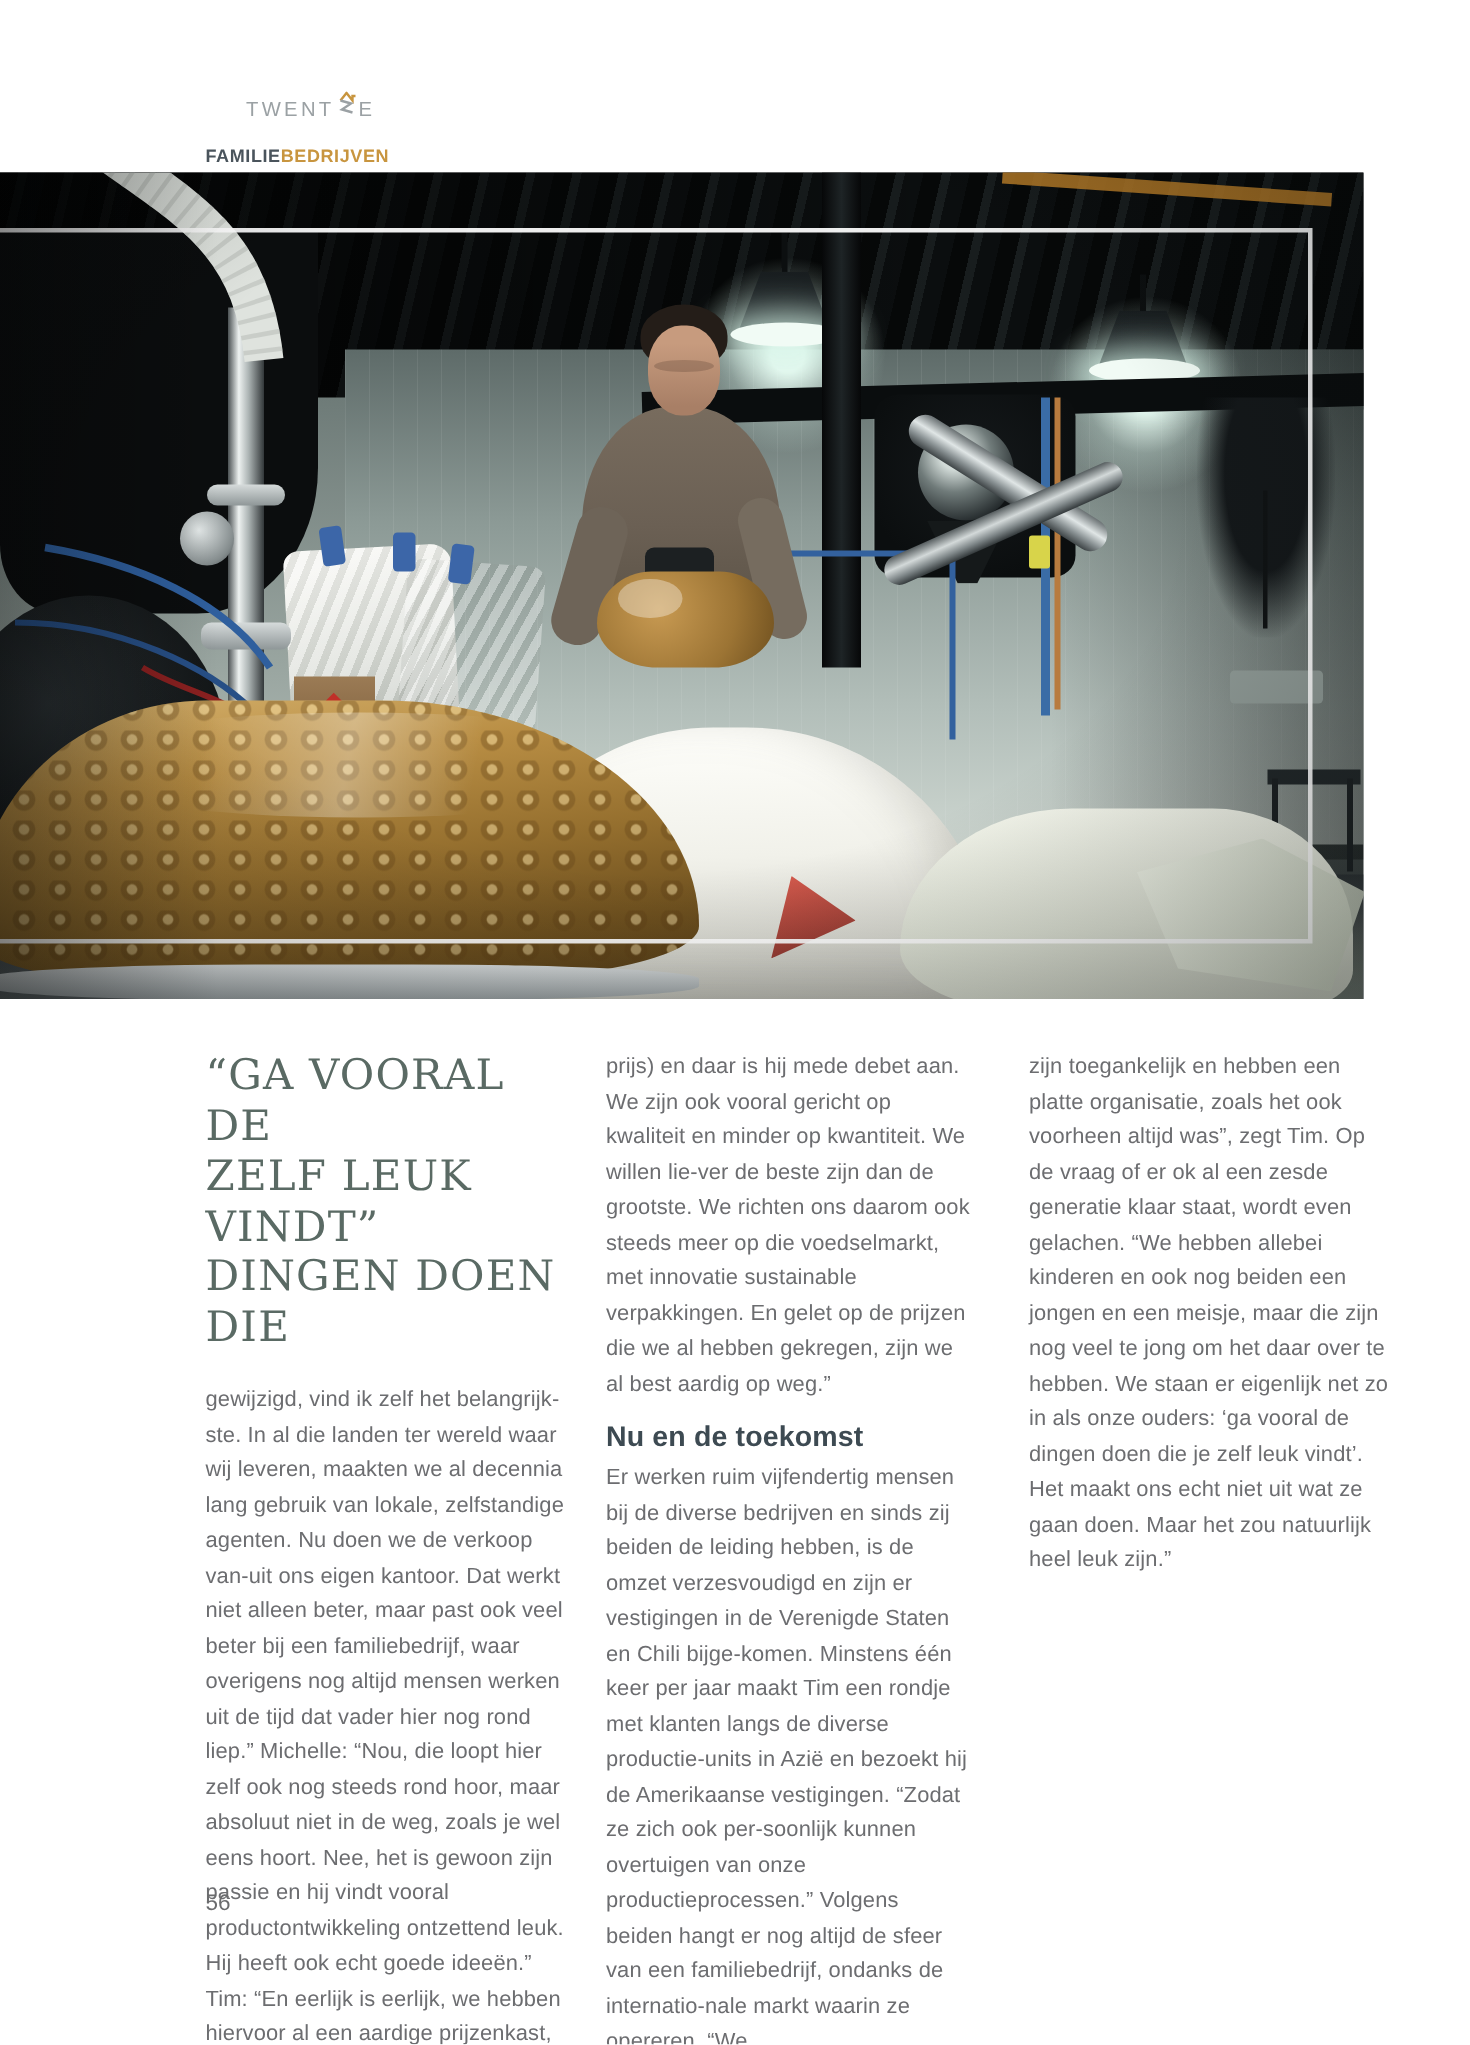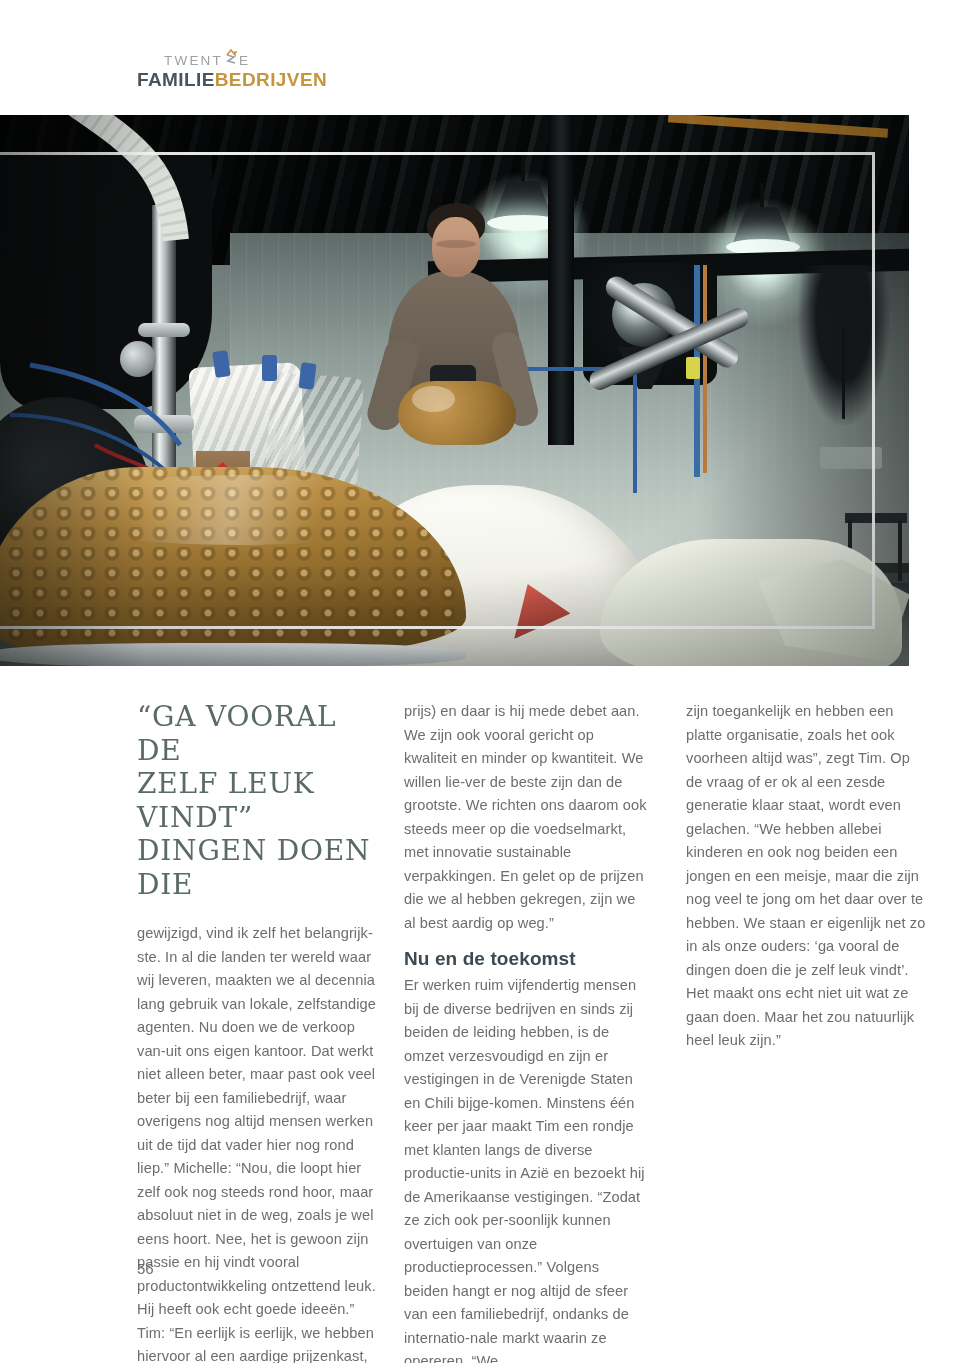--- a/index.html
+++ b/index.html
@@ -1,24 +1,24 @@
 <!DOCTYPE html>
 <html><head>
 <meta charset="utf-8">
 <style>
   html,body{margin:0;padding:0;background:#ffffff;}
   .page{position:relative;width:980px;height:1363px;background:#fff;overflow:hidden;
         font-family:"Liberation Sans",sans-serif;}
 
   
-  .logo{position:absolute;left:137px;top:49px;line-height:1;}
+  .logo{position:absolute;left:137px;top:61px;line-height:1;}
   .logo-top{margin-left:27px;font-size:13.5px;letter-spacing:2.2px;color:#9ba1a4;display:flex;align-items:flex-end;}
   .logo-top .seg{display:inline-block;}
   .logo-house{display:inline-block;margin:0 1px -1px 1px;}
-  .logo-bottom{margin-top:2px;font-size:19px;font-weight:bold;letter-spacing:.4px;}
+  .logo-bottom{margin-top:18px;font-size:12px;font-weight:bold;letter-spacing:.4px;}
   .logo-bold{color:#4a545c;}
   .logo-accent{color:#c8953f;}
 
   
   .photo{position:absolute;left:0;top:115px;width:909px;height:551px;overflow:hidden;
          background:linear-gradient(180deg,#0b0d0e 0%,#141819 18%,#232b2c 34%,#39423f 52%,#4c5754 66%,#3d4443 82%,#303639 100%);}
   .photo *{position:absolute;}
   .ph-ceiling{left:0;top:0;width:909px;height:158px;
      background:repeating-linear-gradient(103deg,#060808 0 12px,#181d1e 12px 18px,#0b0e0f 18px 30px);}
   .ph-ceiling-shade{left:0;top:0;width:909px;height:158px;

